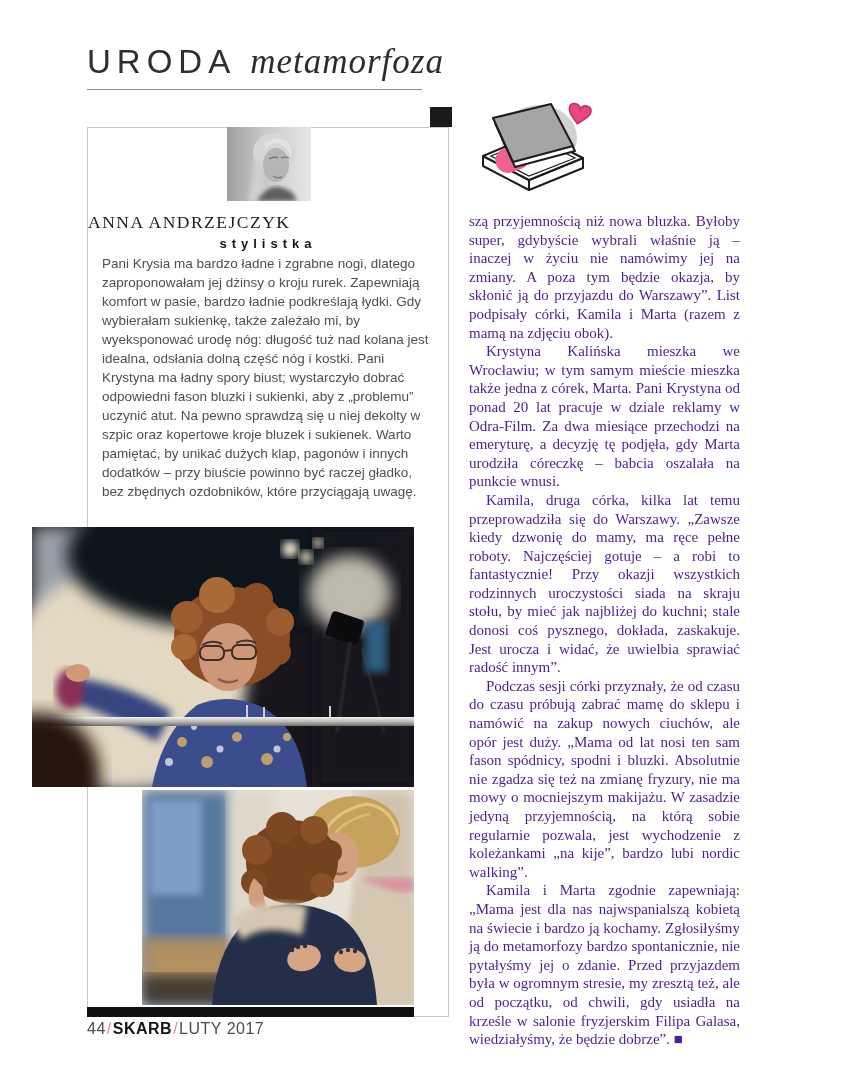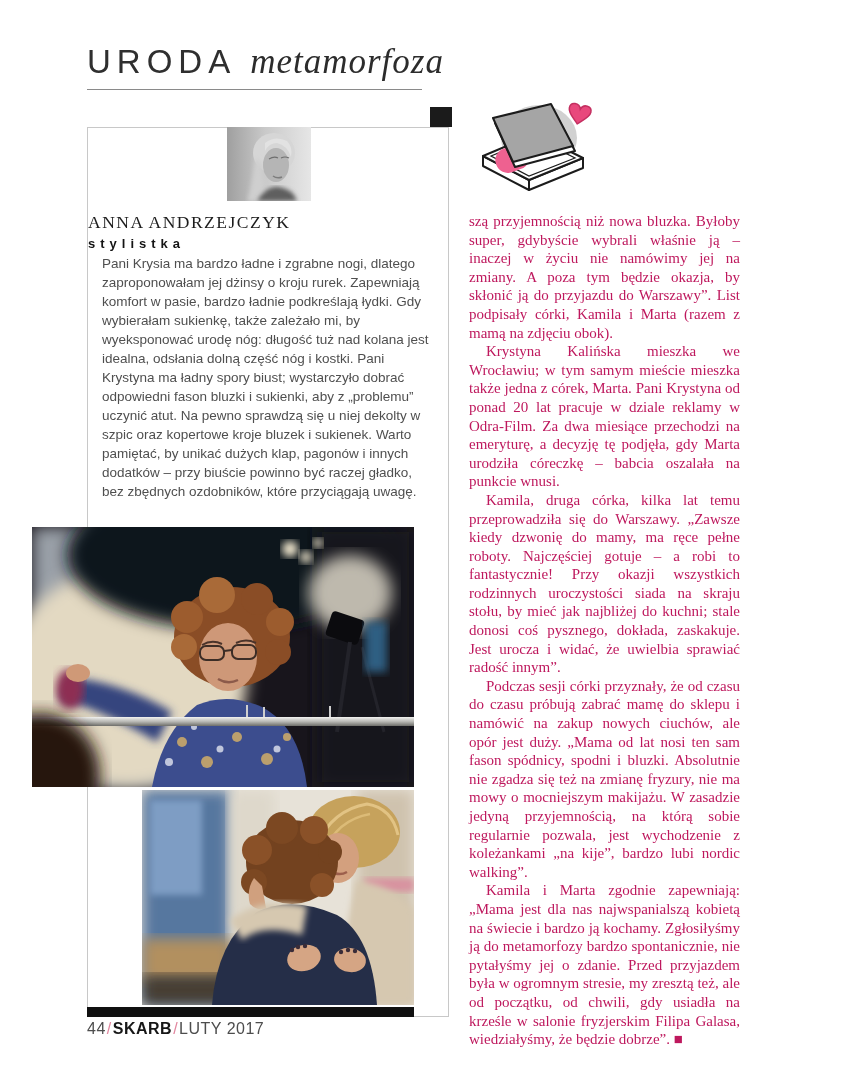--- a/index.html
+++ b/index.html
@@ -16,37 +16,37 @@
   .corner-square{position:absolute;left:398px;top:107px;width:22px;height:20px;background:#1b1b1b;}
 
   
   .profile-box{position:absolute;left:55px;top:127px;width:362px;height:890px;
                border:1px solid #c8c8c8;box-sizing:border-box;background:#fff;}
   .portrait{position:absolute;left:139px;top:-1px;width:84px;height:74px;overflow:hidden;}
   .portrait svg{display:block;width:100%;height:100%;}
   .profile-name{position:absolute;left:0;top:84px;width:100%;text-align:left;
                 font-family:"Liberation Serif","DejaVu Serif",serif;font-size:17.5px;
                 letter-spacing:1.5px;color:#1c1c1c;}
-  .profile-role{position:absolute;left:0;top:108px;width:100%;
+  .profile-role{position:absolute;left:0;top:108px;width:100%;text-align:center;
                 font-size:13px;font-weight:bold;letter-spacing:5px;color:#141414;}
   .profile-bio{position:absolute;left:0;top:126px;width:100%;box-sizing:border-box;
                padding:0 14px;text-align:left;font-size:13.5px;line-height:19px;color:#4f4f4f;}
 
   
   .photo1{position:absolute;left:0;top:527px;width:382px;height:260px;overflow:hidden;}
   .photo2{position:absolute;left:110px;top:790px;width:272px;height:215px;overflow:hidden;}
   .photo1 svg,.photo2 svg{display:block;width:100%;height:100%;}
   .bottom-bar{position:absolute;left:55px;top:1007px;width:327px;height:10px;background:#101010;}
 
   
   .illustration{position:absolute;left:443px;top:92px;width:120px;height:112px;}
   .illustration svg{display:block;width:100%;height:100%;}
   .article{position:absolute;left:437px;top:212px;width:271px;
            font-family:"Liberation Serif","DejaVu Serif",serif;font-size:15px;
-           line-height:18.6px;color:#be185d;text-align:justify;}
+           line-height:18.6px;color:#4c1d95;text-align:justify;}
   .article p{margin:0;text-indent:17px;}
   .article p.first{text-indent:0;}
 
   
   .footer{position:absolute;left:55px;top:1020px;font-size:16px;letter-spacing:0.5px;
           color:#4d4d4d;white-space:nowrap;}
   .f-sep{color:#e2879f;padding:0 1px;}
   .f-mag{color:#161616;font-weight:bold;}
 </style>
 </head>

